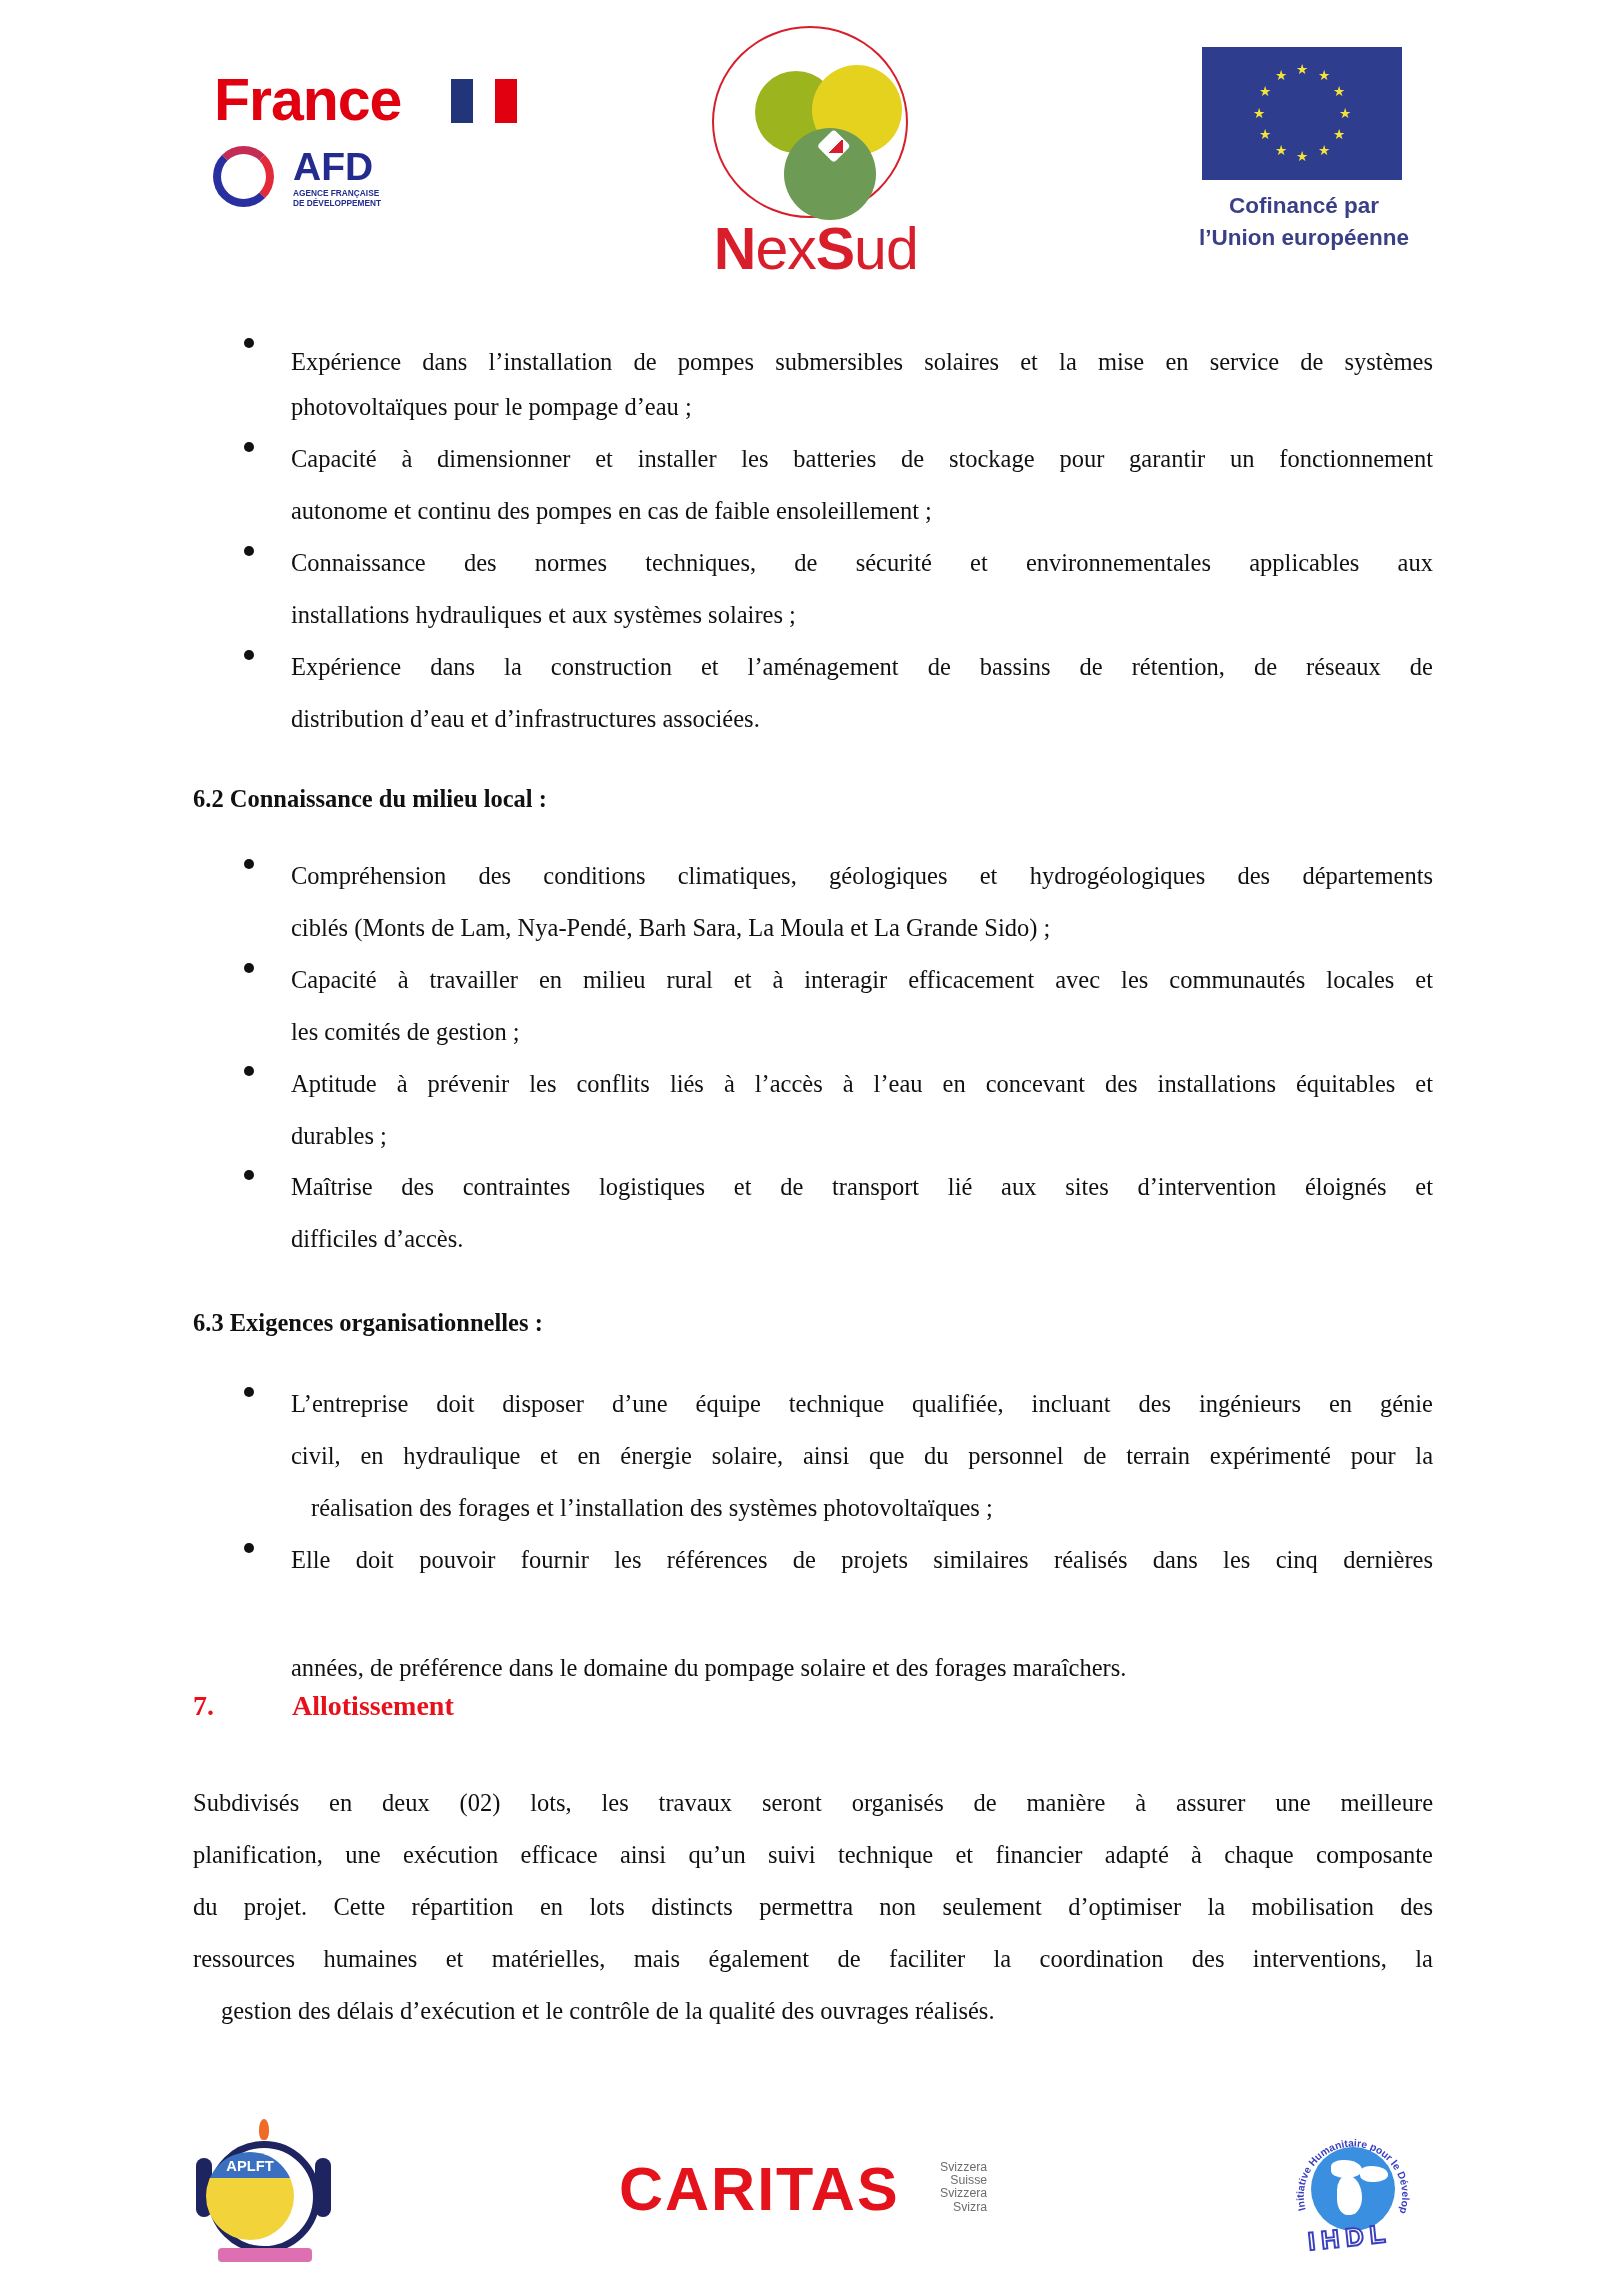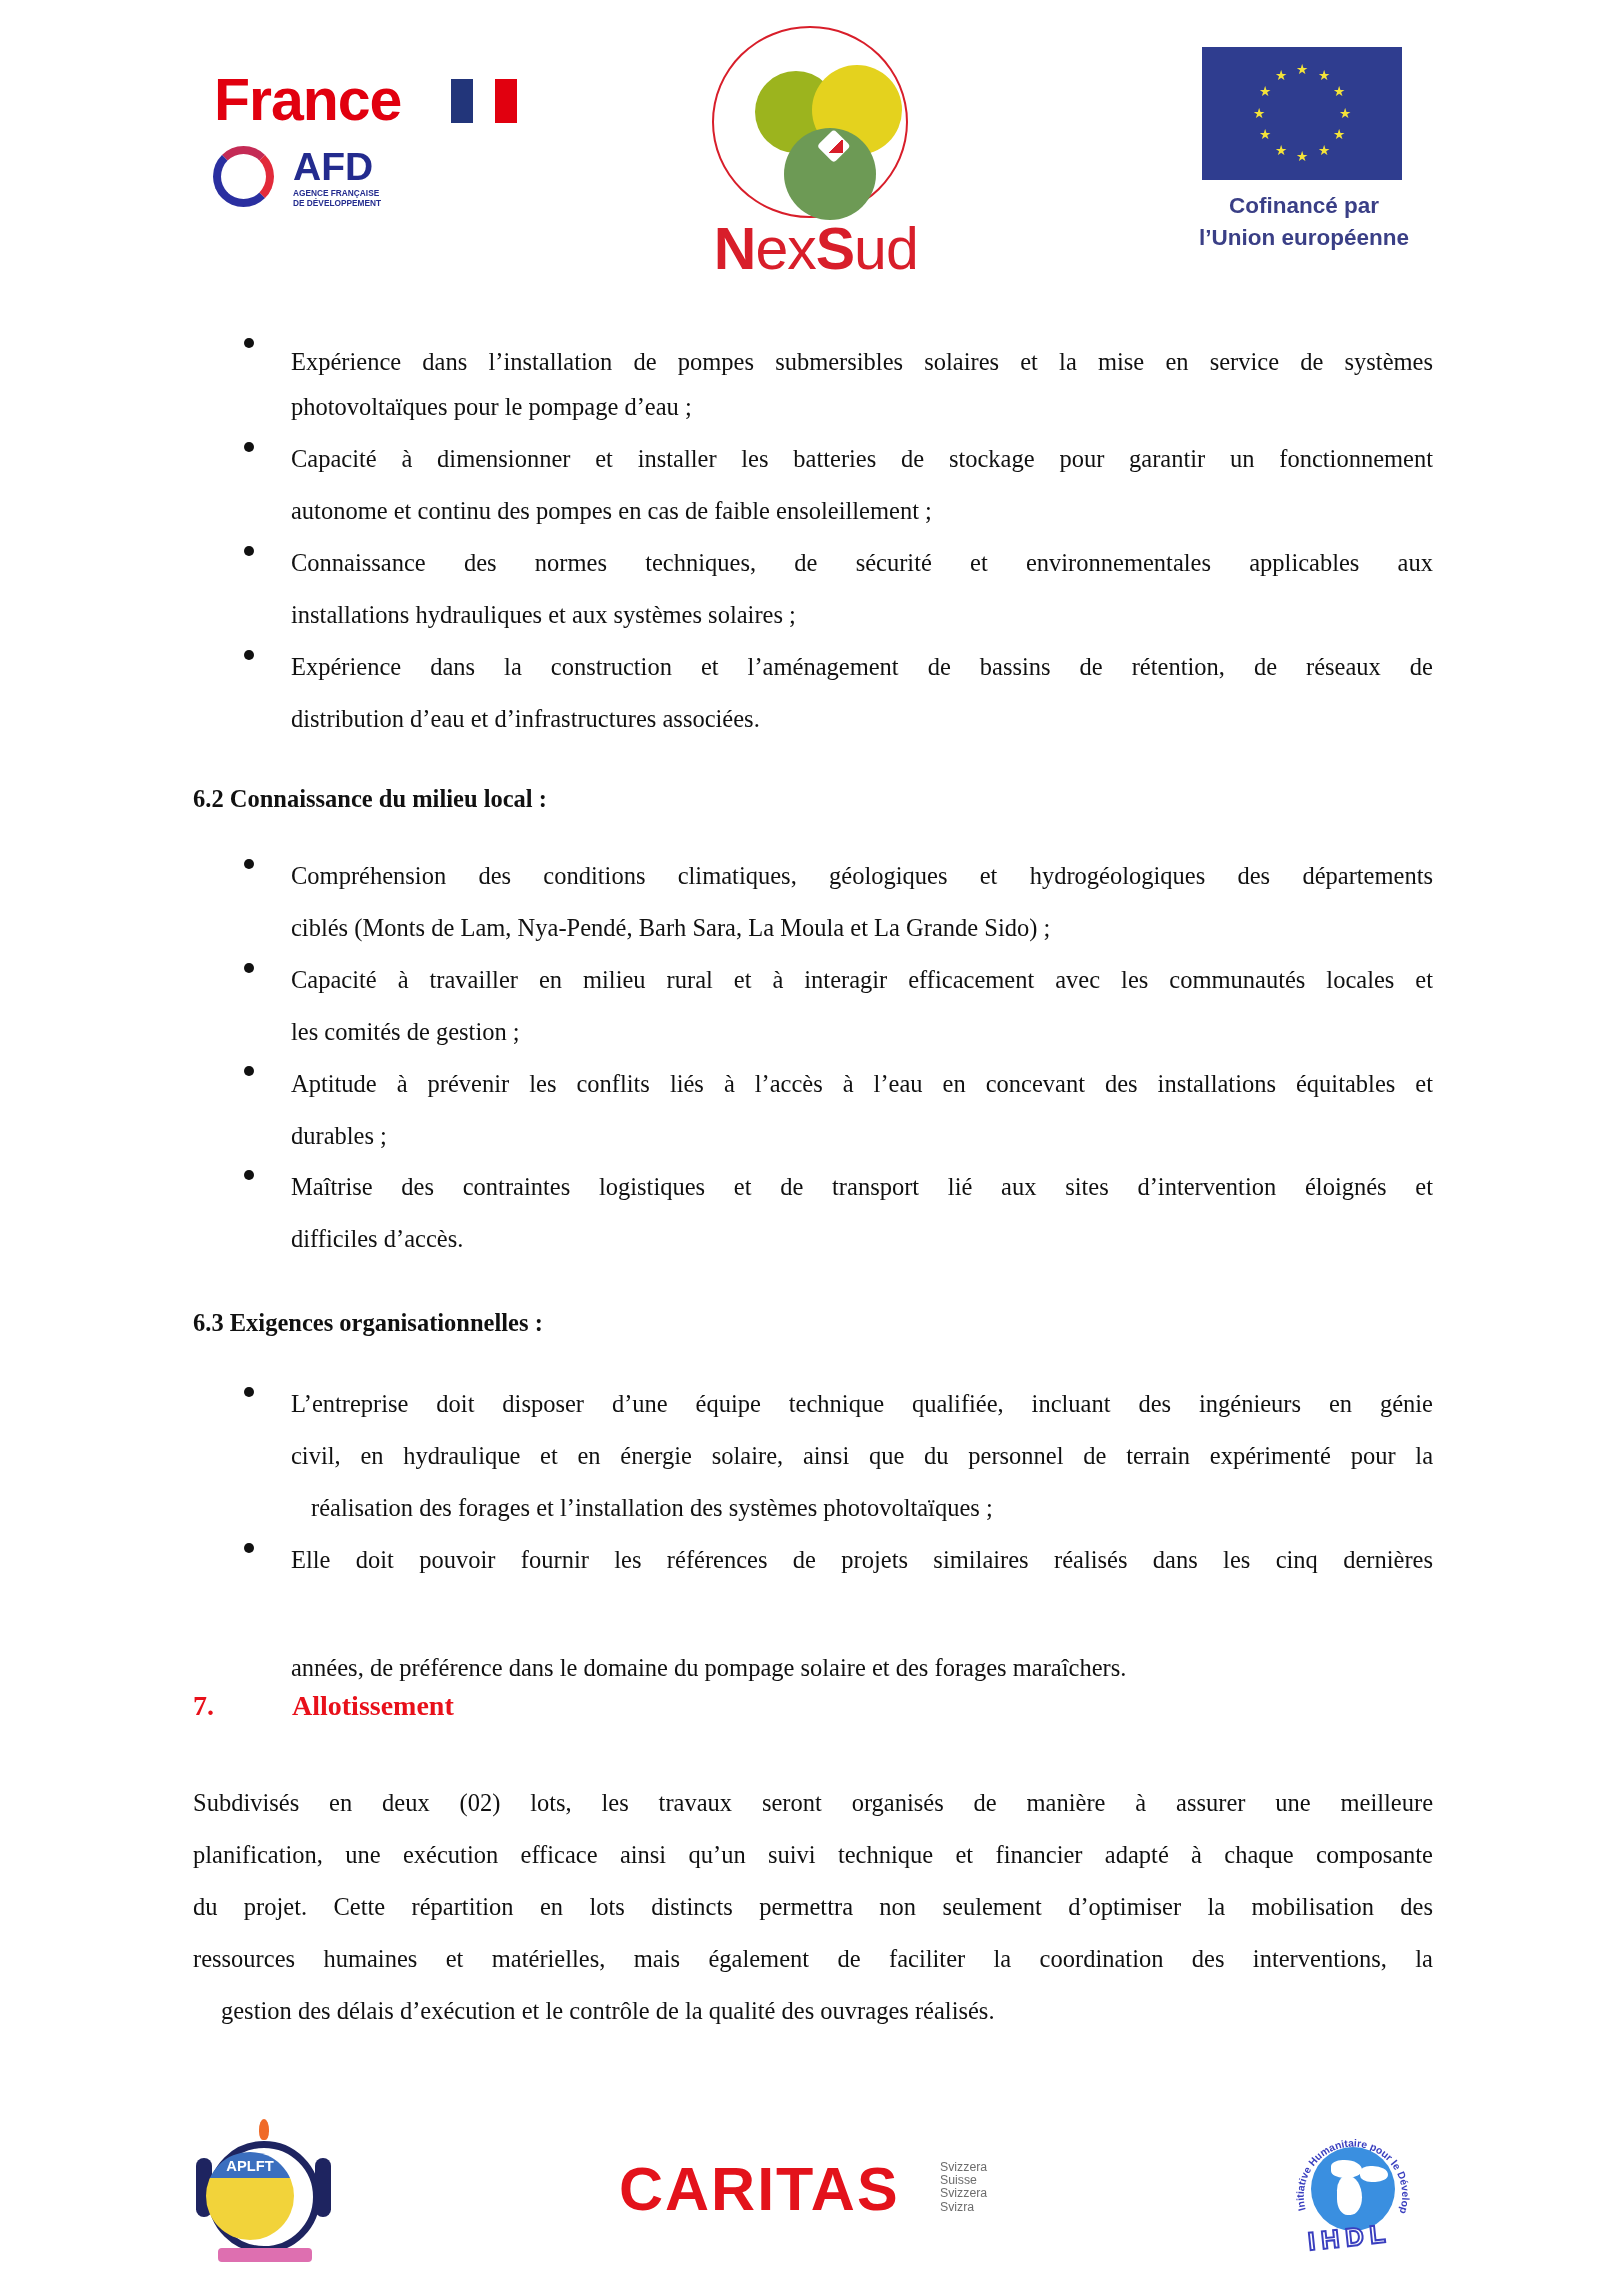--- a/index.html
+++ b/index.html
@@ -41,21 +41,21 @@
 
   
   #logo-aplft { left:192px; top:2115px; width:143px; height:147px; }
   .ap-outer { position:absolute; left:15.7px; top:25.5px; width:112px; height:112px; border-radius:50%; border:7.8px solid #1e2460; box-sizing:border-box; }
   .ap-inner { position:absolute; left:14px; top:37px; width:88px; height:88px; border-radius:50%; background:linear-gradient(#3b6fbf 0 30%, #f2d33a 30% 100%); overflow:hidden; }
   .ap-text { position:absolute; left:0; top:5.9px; width:88px; text-align:center; font-family:"Liberation Sans", sans-serif; font-size:14.7px; color:#fff; font-weight:bold; }
   .ap-flame { position:absolute; left:67px; top:3.9px; width:9.8px; height:21.6px; background:#f06a28; border-radius:50% 50% 40% 40%; }
   .ap-banner { position:absolute; left:25.5px; top:133px; width:94px; height:13.7px; background:#de6fb0; border-radius:3.9px; }
   .ap-figure { position:absolute; top:43px; width:15.7px; height:59px; background:#1e2460; border-radius:7.8px; }
 
-  #logo-caritas { left:619px; top:2160px; width:382px; height:59px; }
+  #logo-caritas { left:619px; top:2160px; width:382px; height:59px;text-align:right; }
   .car-word { position:absolute; left:0; top:0; font-family:"Liberation Sans", sans-serif; font-weight:bold; font-size:61px; line-height:59px; color:#e3121b; letter-spacing:2px; }
   .car-side { position:absolute; left:321px; top:1px; font-family:"Liberation Sans", sans-serif; font-size:12.3px; line-height:13.2px; color:#6d6d6d; }
 
   #logo-ihdl { left:1284px; top:2125px; width:137px; height:132px; }
   .ih-globe { position:absolute; left:27.4px; top:21.6px; width:84px; height:84px; border-radius:50%; background:#3a8fe0; overflow:hidden; }
   .ih-land { position:absolute; background:#ffffff; border-radius:40% 60% 50% 45%; }
   .ih-word { position:absolute; left:23.5px; top:98px; font-family:"Liberation Sans", sans-serif; font-weight:bold; font-size:25.5px; line-height:29px; color:#fff; -webkit-text-stroke:2px #3a3fbf; letter-spacing:5.9px; transform:rotate(-6deg); }
   .ih-arc { position:absolute; left:7.8px; top:0; width:122px; height:122px; }
 </style>
 </head>

